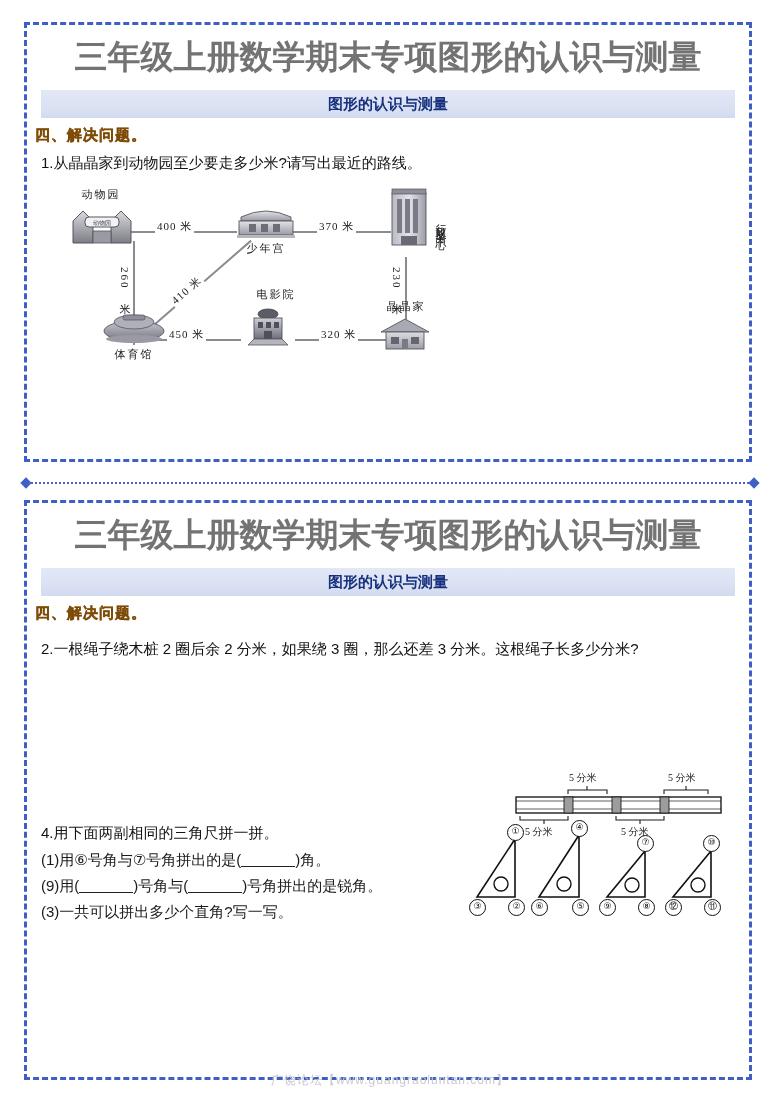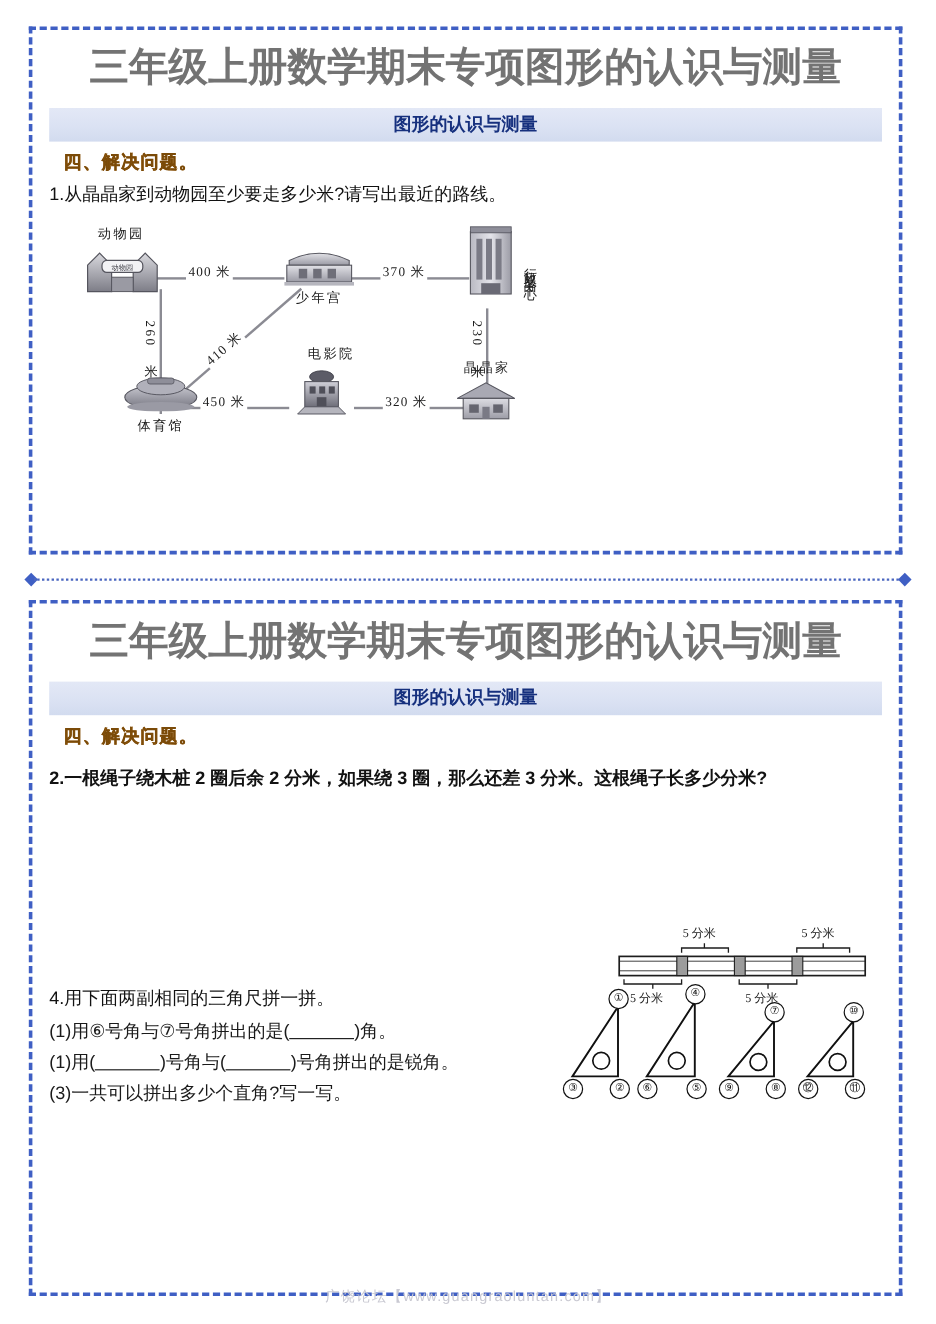--- a/index.html
+++ b/index.html
@@ -34,21 +34,21 @@
   .section-bar{
     margin:14px 14px 0 14px;
     background:linear-gradient(180deg,#e3e8f6 0%,#dbe2f3 55%,#d2dbef 100%);
     height:28px;line-height:28px;
     text-align:center;
     font-weight:bold;
     font-size:15px;
     color:#16307e;
   }
   .part-heading{
-    margin:8px 0 2px 26px;
+    margin:8px 0 2px 8px;
     font-weight:bold;
     font-size:15px;
     color:#c57a1e;
     -webkit-text-stroke:0.4px #7a4a08;
     letter-spacing:1px;
   }
   .q-text{
     margin:6px 14px 0 14px;
     font-size:15px;
     line-height:1.62;
@@ -283,21 +283,21 @@
 </div>
 
 <div class="page" id="page-2">
 
   <div class="doc-title">三年级上册数学期末专项图形的认识与测量</div>
 
   <div class="section-bar">图形的认识与测量</div>
 
   <div class="part-heading">四、解决问题。</div>
 
-  <div class="q-text" style="margin-top:14px;font-weight:bold;">2.一根绳子绕木桩 2 圈后余 2 分米，如果绕 3 圈，那么还差 3 分米。这根绳子长多少分米?</div>
+  <div class="q-text" style="margin-top:14px;">2.一根绳子绕木桩 2 圈后余 2 分米，如果绕 3 圈，那么还差 3 分米。这根绳子长多少分米?</div>
   <div style="height:68px;"></div>
 
   <div class="q3-block">
 
     <div class="plank-wrap">
       <svg width="215" height="66" viewBox="0 0 215 66">
 
         <rect x="4" y="24" width="205" height="16" fill="#ffffff" stroke="#1d1d1d" stroke-width="1.4"></rect>
         <line x1="4" y1="28" x2="209" y2="28" stroke="#1d1d1d" stroke-width="0.7"></line>
         <line x1="4" y1="36" x2="209" y2="36" stroke="#1d1d1d" stroke-width="0.7"></line>
@@ -320,21 +320,21 @@
   </div>
 
   <div class="q4-block" style="">
     <div class="q-text" style="width:460px;">4.用下面两副相同的三角尺拼一拼。</div>
 
     <div class="q-sub">
       <span>(1)用⑥号角与⑦号角拼出的是(</span><span class="blank-line"></span><span>)角。</span>
     </div>
 
     <div class="q-sub">
-      <span>(1)用(</span><span class="blank-line"></span><span>)号角与(</span><span class="blank-line"></span><span>)号角拼出的是锐角。</span>
+      <span>(9)用(</span><span class="blank-line"></span><span>)号角与(</span><span class="blank-line"></span><span>)号角拼出的是锐角。</span>
     </div>
 
     <div class="q-sub">(3)一共可以拼出多少个直角?写一写。</div>
 
     <div class="tri-row">
 
       <div class="tri-unit" style="left:0px;top:0px;">
         <svg width="62" height="92" viewBox="0 0 62 92">
           <path d="M44 12 L44 70 L6 70 Z" fill="none" stroke="#111" stroke-width="1.6"></path>
           <circle cx="30" cy="57" r="7" fill="none" stroke="#111" stroke-width="1.4"></circle>

